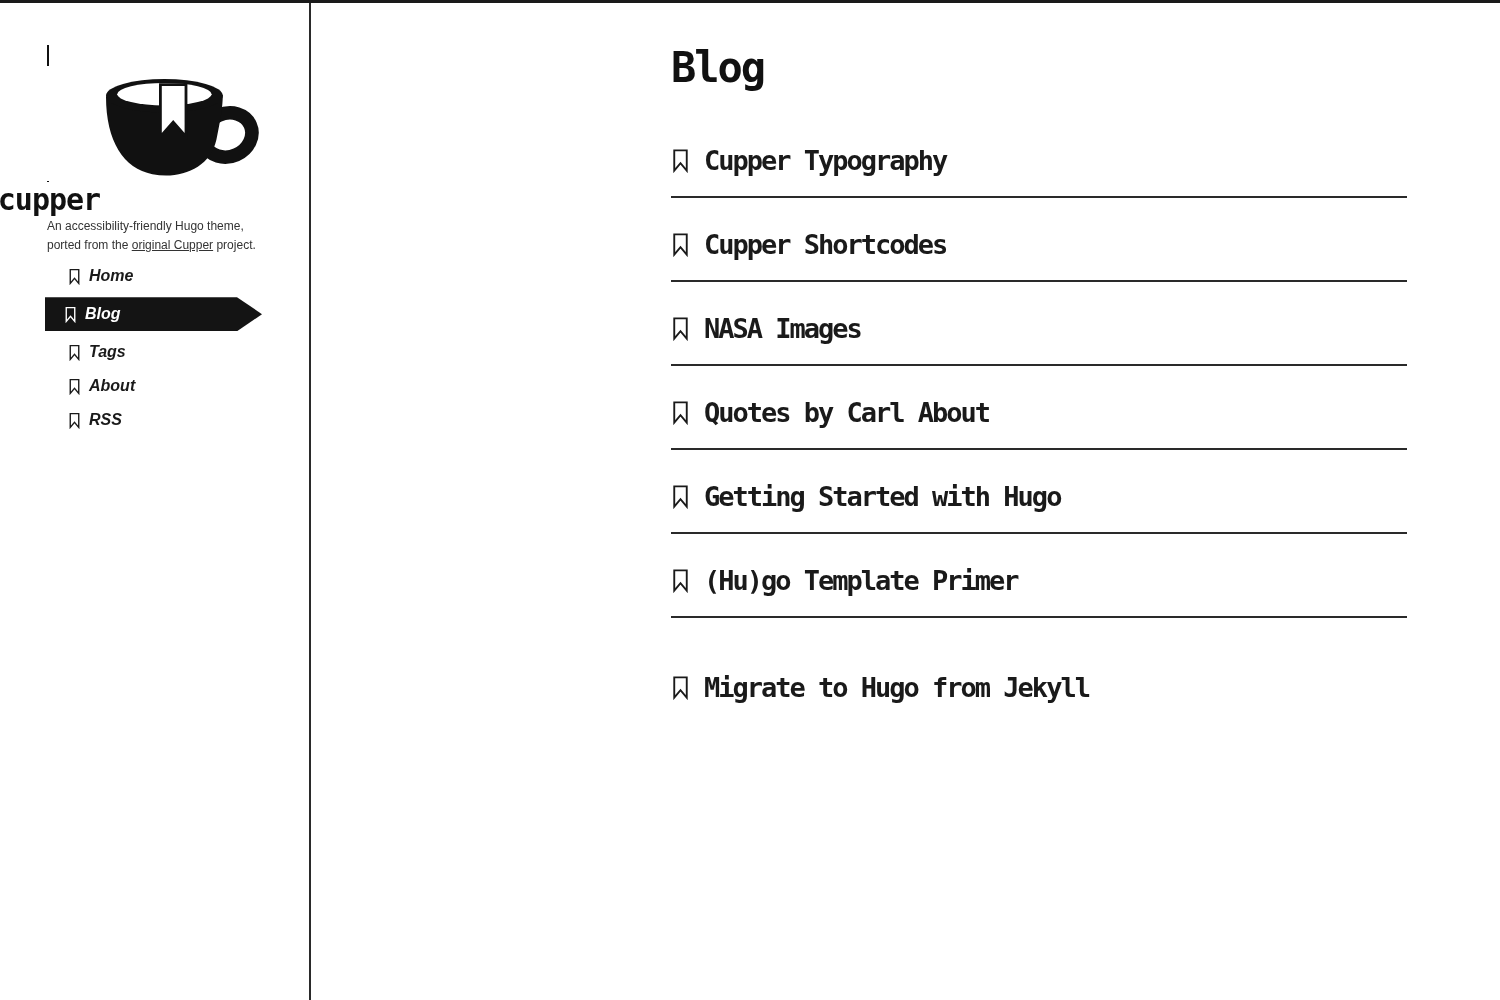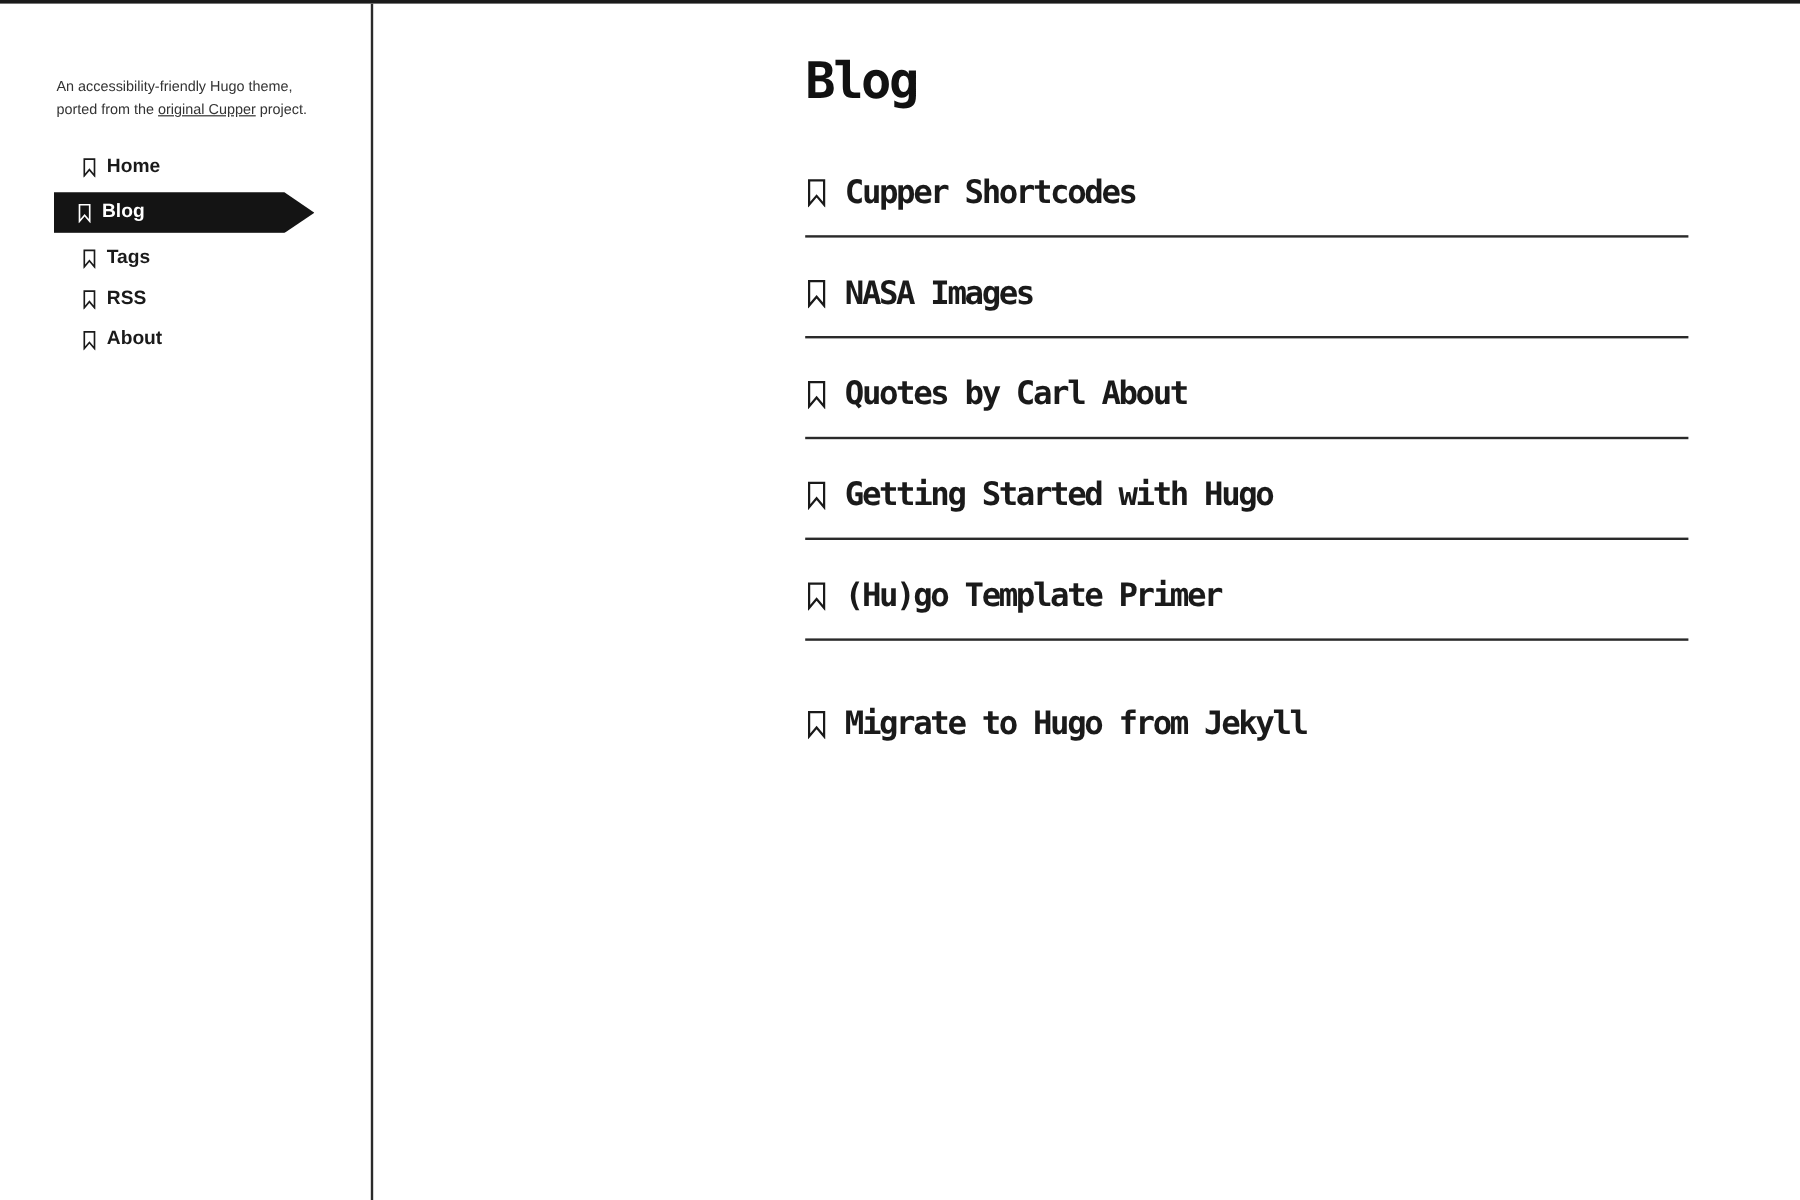--- a/index.html
+++ b/index.html
@@ -42,21 +42,21 @@
   }
   .tagline {
     margin-top: 16px;
     width: 221px;
     font-size: 12px;
     line-height: 1.55;
     color: #333;
   }
   .tagline a { color: #333; text-decoration: underline; }
 
-  .nav { margin-top: 22px; }
+  .nav { margin-top: 5px; font-style: italic; }
   .nav ul { list-style: none; }
   .nav li a {
     display: flex;
     align-items: center;
     gap: 8px;
     padding: 8px 0 8px 21px;
     font-weight: bold;
     font-size: 16px;
     color: #1a1a1a;
     text-decoration: none;
@@ -106,20 +106,35 @@
   }
   .post-list .bm-icon { stroke-width: 2.4; }
 </style>
 </head>
 <body>
 
 <div class="page">
 
   <aside class="sidebar">
 
+    <a class="logo-box" href="#">
+      <svg width="180" height="112" viewBox="0 0 220 140">
+
+        <ellipse cx="172" cy="80" rx="31" ry="27" fill="none" stroke="#111" stroke-width="17" transform="rotate(-24 172 80)"></ellipse>
+
+        <path d="M20 32 C20 88 42 122 78 129 C112 136 150 122 158 86 C163 62 166 44 166 30 Z" fill="#111"></path>
+
+        <ellipse cx="93" cy="31" rx="73" ry="21" fill="#111"></ellipse>
+
+        <ellipse cx="93" cy="29" rx="59" ry="14" fill="#ffffff"></ellipse>
+
+        <path d="M88 17 L120 17 L120 82 L104 64 L88 82 Z" fill="#ffffff" stroke="#111" stroke-width="3.5"></path>
+      </svg>
+      <span class="logo-text">cupper</span>
+    </a>
 
     <p class="tagline"><span>An accessibility-friendly Hugo theme, ported from the </span><a href="#">original Cupper</a><span> project.</span></p>
 
     <nav class="nav">
       <ul>
         <li>
           <a href="#">
             <svg class="bm-icon" width="13" height="17" viewBox="0 0 24 32">
               <path d="M4 3 H20 V29 L12 19.5 L4 29 Z"></path>
             </svg>
@@ -140,44 +155,52 @@
               <path d="M4 3 H20 V29 L12 19.5 L4 29 Z"></path>
             </svg>
             <span>Tags</span>
           </a>
         </li>
         <li>
           <a href="#">
             <svg class="bm-icon" width="13" height="17" viewBox="0 0 24 32">
               <path d="M4 3 H20 V29 L12 19.5 L4 29 Z"></path>
             </svg>
+            <span>About</span>
+          </a>
+        </li>
+        <li>
+          <a href="#">
+            <svg class="bm-icon" width="13" height="17" viewBox="0 0 24 32">
+              <path d="M4 3 H20 V29 L12 19.5 L4 29 Z"></path>
+            </svg>
             <span>RSS</span>
-          </a>
-        </li>
-        <li>
-          <a href="#">
-            <svg class="bm-icon" width="13" height="17" viewBox="0 0 24 32">
-              <path d="M4 3 H20 V29 L12 19.5 L4 29 Z"></path>
-            </svg>
-            <span>About</span>
           </a>
         </li>
       </ul>
     </nav>
   </aside>
 
   <main class="main">
     <h1 class="page-title">Blog</h1>
 
     <ul class="post-list">
       <li>
         <a href="#">
           <svg class="bm-icon" width="19" height="25" viewBox="0 0 24 32">
             <path d="M4 3 H20 V29 L12 19.5 L4 29 Z"></path>
           </svg>
+          <span>Cupper Typography</span>
+        </a>
+      </li>
+      <li>
+        <a href="#">
+          <svg class="bm-icon" width="19" height="25" viewBox="0 0 24 32">
+            <path d="M4 3 H20 V29 L12 19.5 L4 29 Z"></path>
+          </svg>
           <span>Cupper Shortcodes</span>
         </a>
       </li>
       <li>
         <a href="#">
           <svg class="bm-icon" width="19" height="25" viewBox="0 0 24 32">
             <path d="M4 3 H20 V29 L12 19.5 L4 29 Z"></path>
           </svg>
           <span>NASA Images</span>
         </a>

